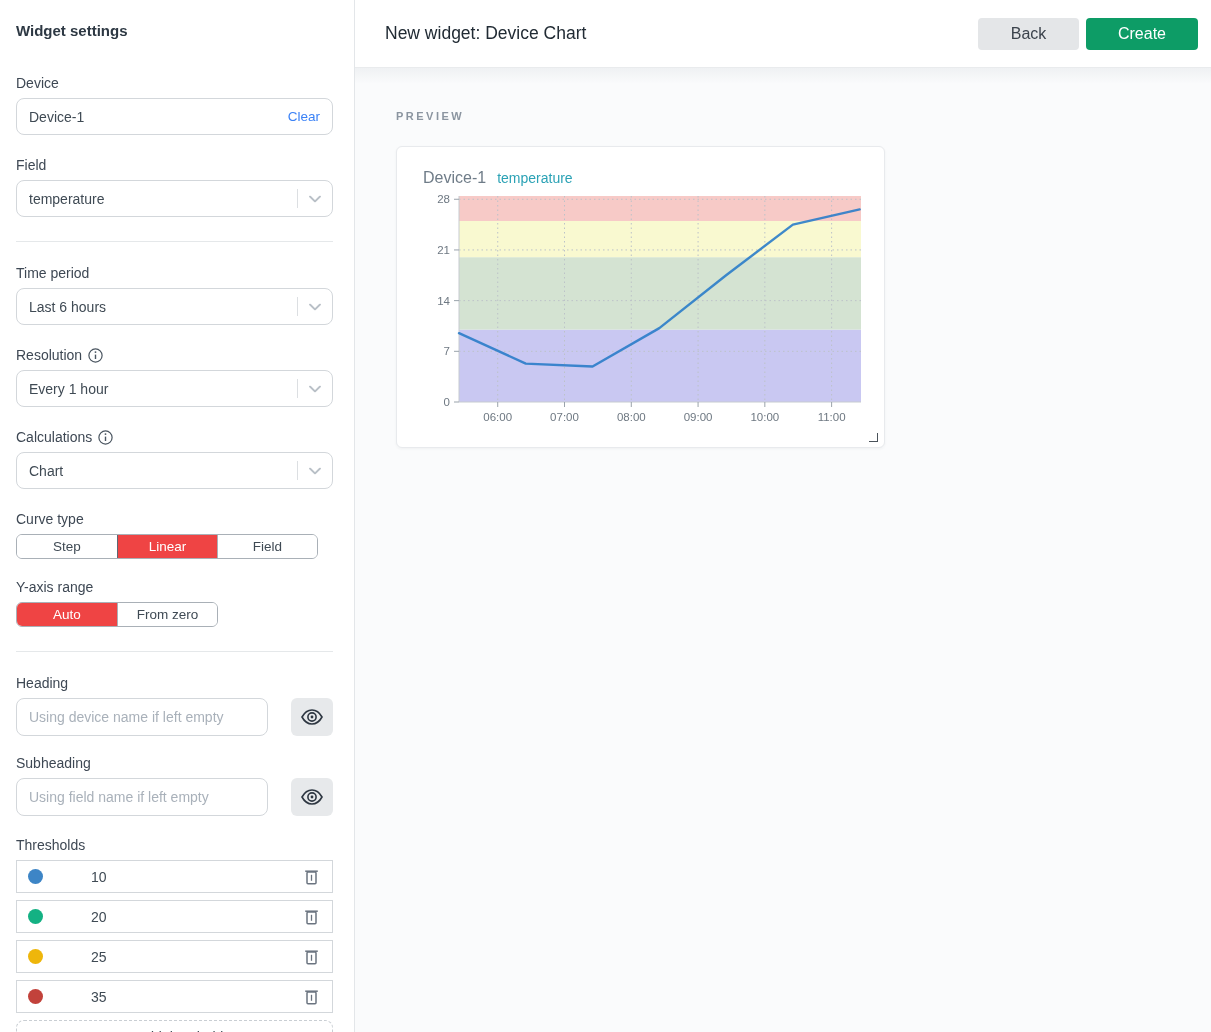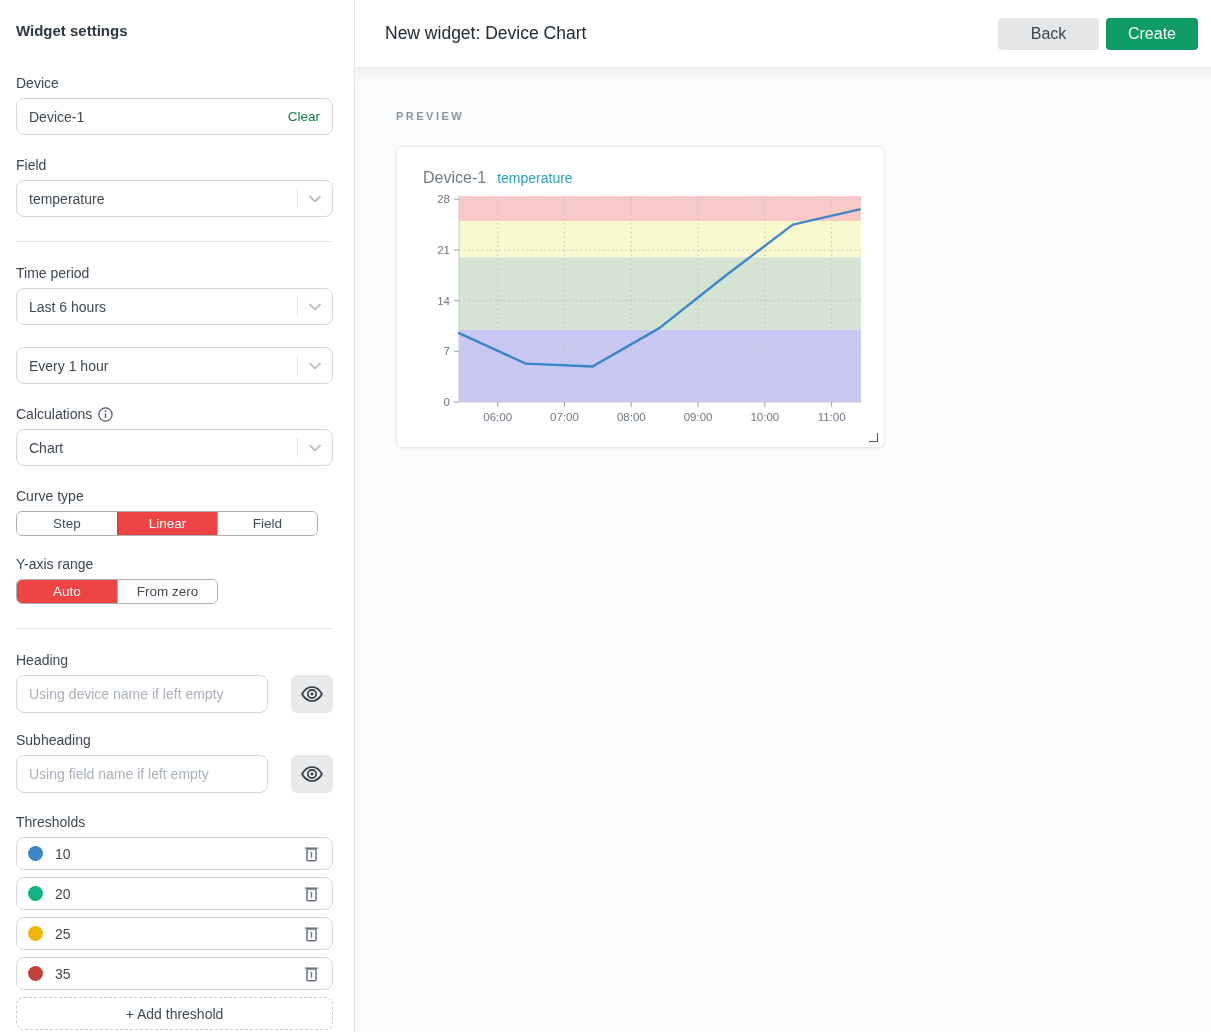--- a/index.html
+++ b/index.html
@@ -8,57 +8,57 @@
 
   
   .sidebar { width:355px; min-width:355px; height:100%; background:#fff; border-right:1px solid #e3e6e9;
              padding:22px 21px 0 16px; }
   .sidebar-title { font-size:15px; font-weight:bold; color:#2d3843; margin-bottom:36px; }
   .fgroup { margin-bottom:22px;margin-top:17px; }
   .flabel { font-size:14px; color:#3e4854; margin-bottom:7px; display:flex; align-items:center; gap:6px; }
   .box { height:37px; border:1px solid #d3d7db; border-radius:8px; background:#fff;
          display:flex; align-items:center; padding:0 12px; font-size:14px; color:#3f4a54; }
   .device-box { justify-content:space-between; }
-  .clear-link { font-size:13.5px; color:#15803d; cursor:pointer; }
+  .clear-link { font-size:13.5px; color:#3b82f6; cursor:pointer; }
   .select-box { position:relative; padding-right:44px; cursor:pointer; }
   .select-sep { position:absolute; right:34px; top:8px; bottom:8px; width:1px; background:#dcdfe2; }
   .select-chev { position:absolute; right:11px; top:50%; transform:translateY(-50%); line-height:0; }
   .divider { border:none; border-top:1px solid #e5e8ea; margin:24px 0 23px 0; }
   .divider2 { border:none; border-top:1px solid #e5e8ea; margin:24px 0 23px 0; }
 
   .seg { display:flex; border:1px solid #a9b0b7; border-radius:6px; overflow:hidden; width:max-content; height:25px; }
   .seg-opt { width:100px; display:flex; align-items:center; justify-content:center; font-size:13.5px;
              color:#3f4a54; background:#fff; cursor:pointer; border-left:1px solid #a9b0b7;text-align:right; }
   .seg-opt:first-child { border-left:none; }
   .seg-opt.selected { background:#ef4444; color:#fff; border-left-color:#5d6874; }
 
   .input-row { display:flex; gap:23px; align-items:center; }
   .text-input { flex:1; height:38px; border:1px solid #d3d7db; border-radius:8px; font-size:14px;
                 color:#3f4a54; padding:0 12px; font-family:"Liberation Sans",sans-serif; background:#fff; }
   .text-input::placeholder { color:#a9b1ba; }
   .eye-btn { width:42px; height:38px; border:none; border-radius:6px; background:#e7e9eb; display:flex;
              align-items:center; justify-content:center; cursor:pointer; }
 
-  .thr-row { height:33px; border:1px solid #d3d7db; border-radius:8px; display:flex; align-items:center;
-             padding:14px 11px; margin-bottom:7px; }
+  .thr-row { height:33px; border:1px solid #d3d7db; border-radius:0; display:flex; align-items:center;
+             padding:14px 11px; margin-bottom:7px;gap:36px; }
   .thr-dot { width:15px; height:15px; border-radius:50%; margin-right:12px; }
   .thr-val { flex:1; font-size:14px; color:#3f4a54; }
   .thr-trash { background:none; border:none; cursor:pointer; line-height:0; padding:2px; }
   .add-thr { width:100%; height:33px; border:1px dashed #c9ced3; border-radius:8px; background:#fff;
              font-size:14px; color:#3f4a54; cursor:pointer; font-family:"Liberation Sans",sans-serif; }
 
   
   .main { flex:1; display:flex; flex-direction:column; height:100%; }
   .topbar { height:68px; min-height:68px; background:#fff; border-bottom:1px solid #e9ebed;
             display:flex; align-items:center; padding:0 13px 0 30px; }
   .topbar-title { flex:1; font-size:17.5px; font-weight:500; color:#212b34; }
   .btn { height:32px; border:none; border-radius:4px; font-size:16px; cursor:pointer;
          font-family:"Liberation Sans",sans-serif; }
   .btn-back { width:101px; background:#e4e6e8; color:#3b434c; margin-right:7px; }
-  .btn-create { width:92px; background:#0d9c66; color:#fff; }
+  .btn-create { width:112px; background:#0d9c66; color:#fff; }
 
   .content { flex:1; background:linear-gradient(#eff1f3, #fafbfc 16px); padding:42px 0 0 41px; }
   .preview-label { font-size:11px; font-weight:bold; letter-spacing:2.5px; color:#8b95a0; margin-bottom:24px; }
   .card { width:489px; height:302px; background:#fff; border:1px solid #e8eaed; border-radius:6px;
           box-shadow:0 1px 3px rgba(40,50,60,0.05); position:relative; }
   .card-title { padding:22px 0 0 26px; display:flex; align-items:baseline; gap:11px; }
   .card-title-main { font-size:16px; color:#6f7c88; }
   .card-title-sub { font-size:14px; color:#2ba2b5; }
   .chart-wrap { margin-top:2px; }
   .resize-handle { position:absolute; right:6px; bottom:5px; width:9px; height:9px;
@@ -100,20 +100,30 @@
       <span class="select-sep"></span>
       <span class="select-chev">
         <svg width="12" height="7" viewBox="0 0 12 7">
             <path d="M1 1 L6 6 L11 1" fill="none" stroke="#b9c0c7" stroke-width="1.8" stroke-linecap="round"></path>
           </svg>
       </span>
     </div>
   </div>
 
   <div class="fgroup">
+    <div class="flabel">
+      <span>Resolution</span>
+      <span style="line-height:0;">
+        <svg width="15" height="15" viewBox="0 0 15 15">
+            <circle cx="7.5" cy="7.5" r="6.6" fill="none" stroke="#4a5560" stroke-width="1.2"></circle>
+            <line x1="7.5" y1="6.6" x2="7.5" y2="11" stroke="#4a5560" stroke-width="1.4"></line>
+            <circle cx="7.5" cy="4.1" r="0.95" fill="#4a5560"></circle>
+          </svg>
+      </span>
+    </div>
     <div class="box select-box">
       <span>Every 1 hour</span>
       <span class="select-sep"></span>
       <span class="select-chev">
         <svg width="12" height="7" viewBox="0 0 12 7">
             <path d="M1 1 L6 6 L11 1" fill="none" stroke="#b9c0c7" stroke-width="1.8" stroke-linecap="round"></path>
           </svg>
       </span>
     </div>
   </div>

